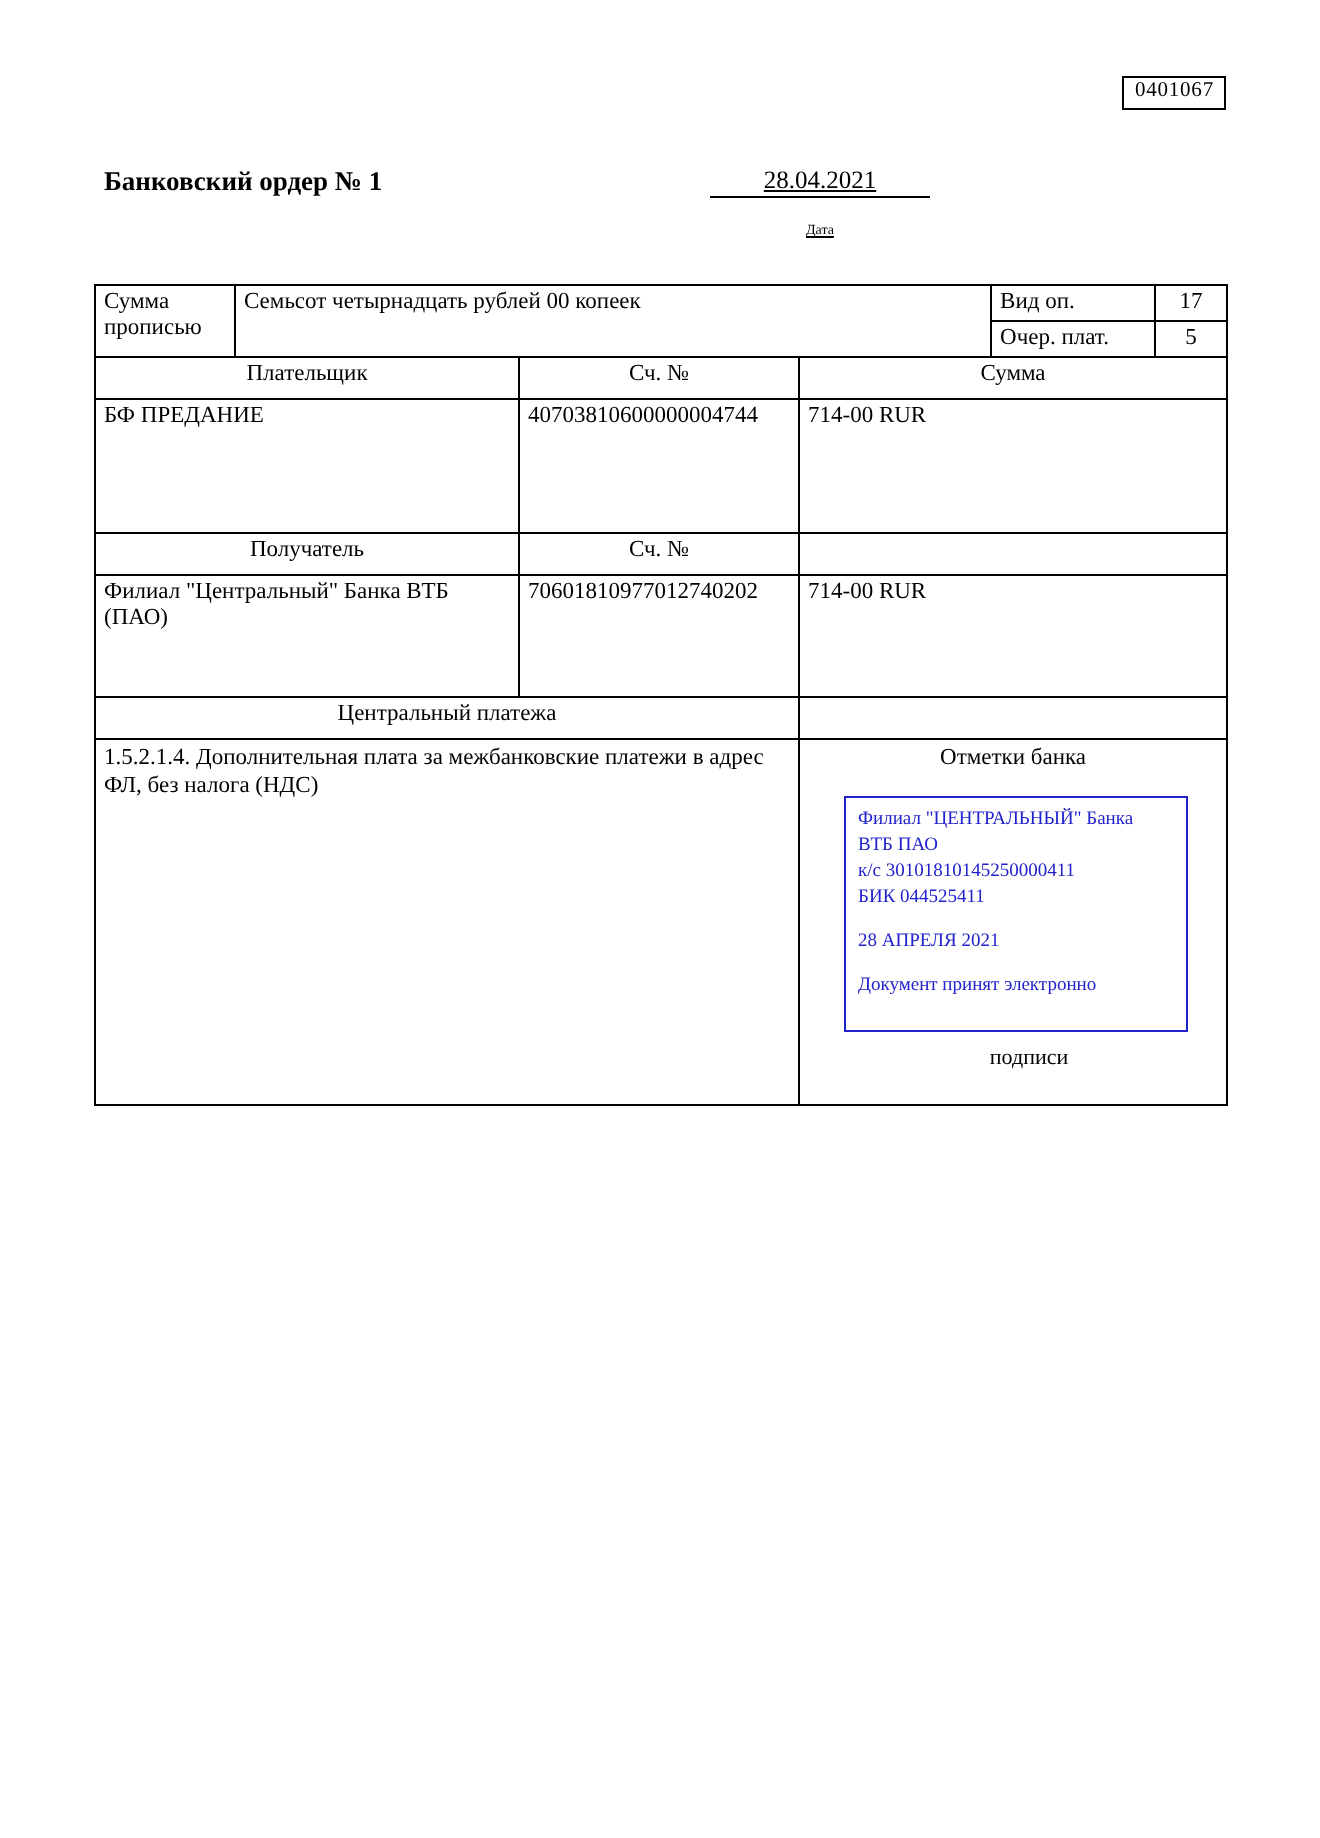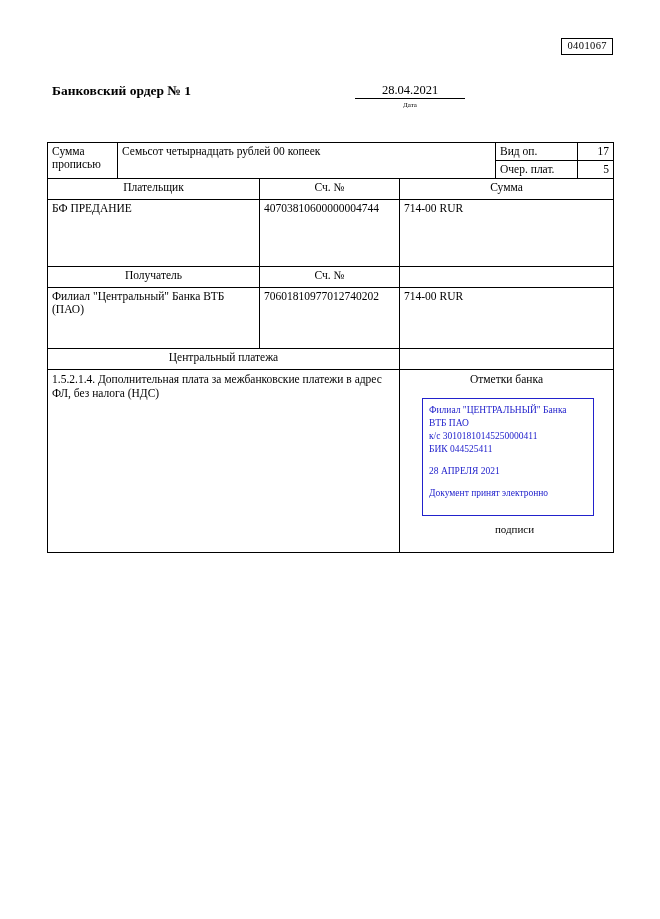--- a/index.html
+++ b/index.html
@@ -42,32 +42,33 @@
     font-family: "Liberation Serif", serif;
     font-weight: bold;
     font-size: 13.5px;
   }
   .date-wrap {
     position: absolute;
     left: 355px;
     top: 83px;
     width: 110px;
     text-align: center;
+    text-decoration: underline;
   }
   .date-value {
     font-size: 12.5px;
     line-height: 14px;
     padding-bottom: 1px;
     border-bottom: 1px solid #000;
     display: block;
   }
   .date-caption {
     display: block;
     font-size: 7px;
-    margin-top: 2px;
+    margin-top: 12px;
     text-align: center;
   }
 
   
   table.doc {
     position: absolute;
     left: 47px;
     top: 142px;
     width: 566px;
     border-collapse: collapse;
@@ -94,21 +95,21 @@
     font-size: 11.5px;
   }
   .vid-label {
     width: 82px;
     font-size: 11.5px;
     border-bottom: 1px solid #000 !important;
   }
   .vid-value {
     width: 36px;
     font-size: 11.5px;
-    text-align: right;
+    text-align: center;
     padding-left: 6px;
     border-bottom: 1px solid #000 !important;
   }
 
   .h-payer { height: 16px; }
   .body-payer { height: 62px; }
   .body-payee { height: 56px; }
 
   
   .purpose-title {

